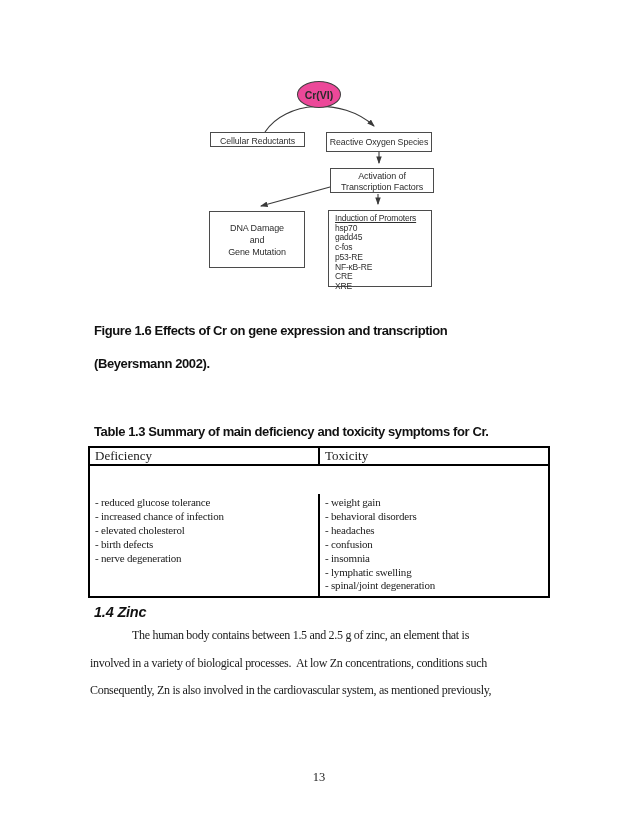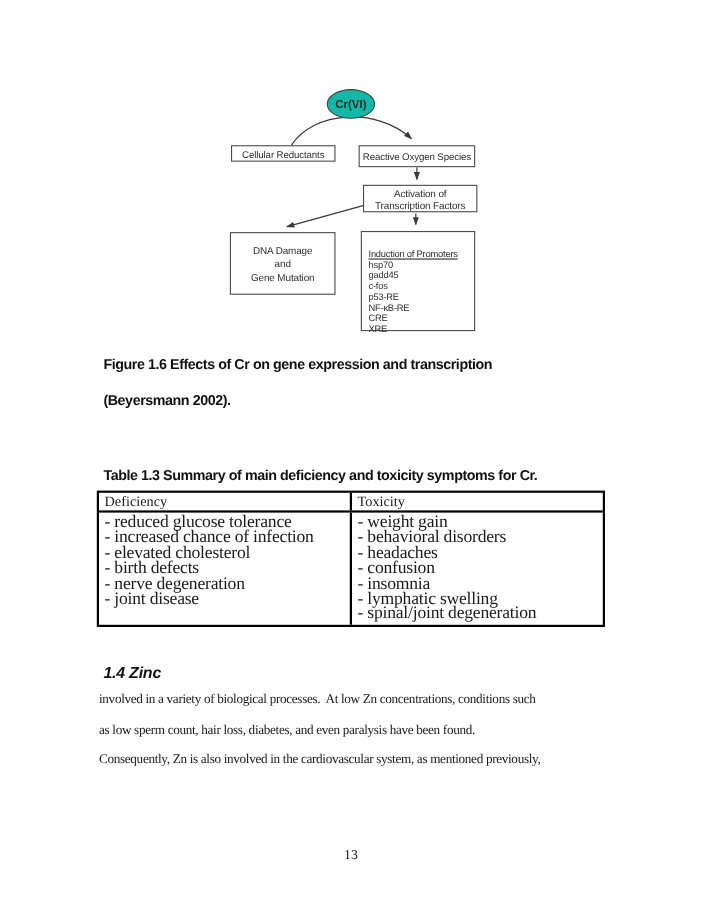--- a/index.html
+++ b/index.html
@@ -13,33 +13,33 @@
 
   
   .diagram-layer { position:absolute; left:0; top:0; width:638px; height:320px; }
   .arrows-svg { position:absolute; left:190px; top:75px; width:260px; height:235px; }
 
   .node-oval {
     position:absolute; left:297px; top:81px; width:44px; height:27px;
     border:1.5px solid #3f3f3f; border-radius:50%;
     display:flex; align-items:center; justify-content:center;
     font-size:10.5px; font-weight:600; color:#2b2b2b;
-    box-sizing:border-box; background:#14b8a6;
+    box-sizing:border-box; background:#ec4899;
   }
   .dbox {
     position:absolute; box-sizing:border-box;
     border:1px solid #4b4b4b; background:#fff;
     color:#2e2e2e; text-align:center;
     font-size:8.8px; letter-spacing:-0.1px;
   }
   .dbox-cellular { left:210px; top:132px; width:95px; height:15px; line-height:17px; }
   .dbox-ros      { left:326px; top:132px; width:106px; height:20px; line-height:18px; }
   .dbox-activation { left:330px; top:168px; width:104px; height:25px; padding-top:2px; line-height:10.5px; font-size:9px; }
   .dbox-dna      { left:209px; top:211px; width:96px; height:57px; padding-top:10px; line-height:12px; font-size:9px; }
-  .dbox-induction{ left:328px; top:210px; width:104px; height:91px; text-align:left; padding:16px 0 0 6px; line-height:9.7px; font-size:8.5px; letter-spacing:-0.2px; }
+  .dbox-induction{ left:328px; top:210px; width:104px; height:77px; text-align:left; padding:3px 0 0 6px; line-height:9.7px; font-size:8.5px; letter-spacing:-0.2px; }
   .promoter-title { text-decoration:underline; }
 
   
   .fig-caption-line1, .fig-caption-line2, .table-title {
     position:absolute; left:94px;
     font-size:13px; font-weight:bold; color:#111;
     letter-spacing:-0.4px; white-space:pre;
   }
   .fig-caption-line1 { top:323px; }
   .fig-caption-line2 { top:356px; }
@@ -50,21 +50,21 @@
     position:absolute; left:88px; top:446px; width:462px;
     box-sizing:border-box; border:2px solid #000;
     font-family:"Liberation Serif", serif; color:#1a1a1a;
   }
   .t-row { display:flex; }
   .t-head { border-bottom:2px solid #000; font-weight:normal; font-size:13px; }
   .t-head .t-cell { padding:0 0 1px 5px; line-height:15px; }
   .t-cell { box-sizing:border-box; }
   .t-cell-left { width:230px; border-right:2px solid #000; }
   .t-cell-right { flex:1; }
-  .t-body .t-cell { padding:2px 0 3px 5px; font-size:16px; letter-spacing:-0.2px; }
+  .t-body .t-cell { padding:2px 0 3px 5px; font-size:11px; letter-spacing:-0.2px;margin-top:28px; }
   .t-line { line-height:13.9px; white-space:pre; }
 
   
   .section-heading {
     position:absolute; left:94px; top:604px;
     font-size:14.5px; font-weight:bold; font-style:italic;
     letter-spacing:-0.2px; color:#111;
   }
   .paragraph {
     position:absolute; left:90px; top:622px; width:505px;
@@ -141,37 +141,36 @@
       <div class="t-cell t-cell-left">Deficiency</div>
       <div class="t-cell t-cell-right">Toxicity</div>
     </div>
     <div class="t-row t-body">
       <div class="t-cell t-cell-left">
         <div class="t-line">- reduced glucose tolerance</div>
         <div class="t-line">- increased chance of infection</div>
         <div class="t-line">- elevated cholesterol</div>
         <div class="t-line">- birth defects</div>
         <div class="t-line">- nerve degeneration</div>
-        <div class="t-line">- joint disease</div>
       </div>
       <div class="t-cell t-cell-right">
         <div class="t-line">- weight gain</div>
         <div class="t-line">- behavioral disorders</div>
         <div class="t-line">- headaches</div>
         <div class="t-line">- confusion</div>
         <div class="t-line">- insomnia</div>
         <div class="t-line">- lymphatic swelling</div>
         <div class="t-line">- spinal/joint degeneration</div>
       </div>
     </div>
   </div>
 
   <div class="section-heading">1.4 Zinc</div>
 
   <div class="paragraph">
+    <div class="para-line para-indent">The human body contains between 1.5 and 2.5 g of zinc, an element that is</div>
     <div class="para-line">involved in a variety of biological processes.  At low Zn concentrations, conditions such</div>
-    <div class="para-line">as low sperm count, hair loss, diabetes, and even paralysis have been found.</div>
     <div class="para-line">Consequently, Zn is also involved in the cardiovascular system, as mentioned previously,</div>
   </div>
 
   <div class="page-number">13</div>
 
 </div>
 
 </body></html>

